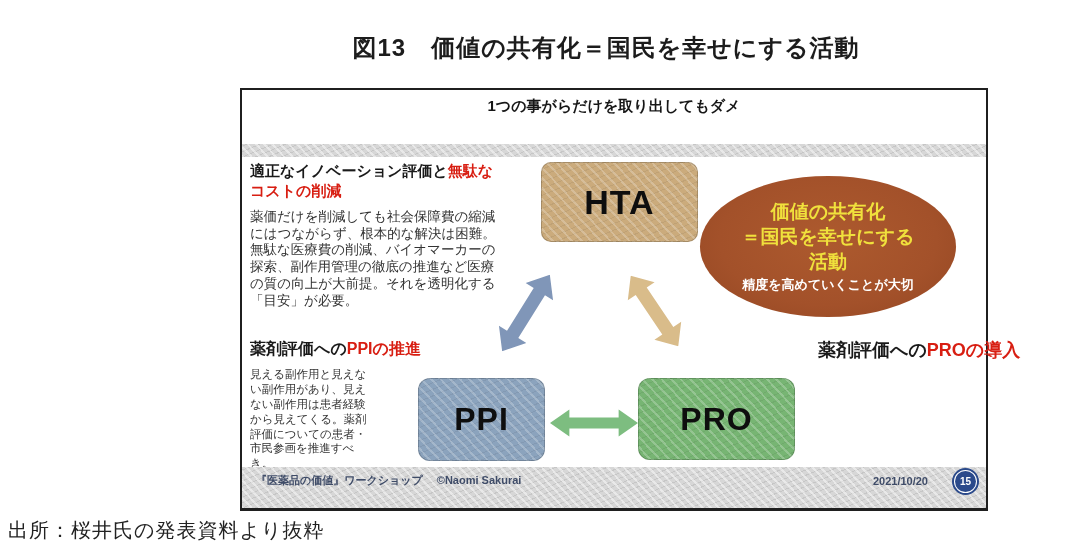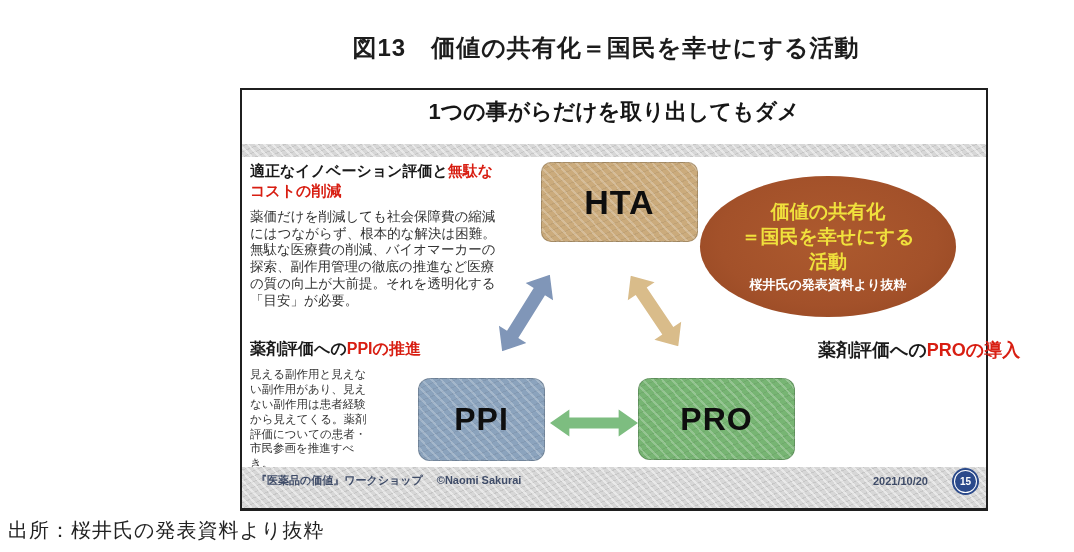--- a/index.html
+++ b/index.html
@@ -12,21 +12,21 @@
     position:absolute;left:232px;top:32px;width:748px;
     text-align:center;font-size:24px;font-weight:bold;color:#1c1c1c;
     letter-spacing:1px;
   }
   .slide{
     position:absolute;left:240px;top:88px;width:744px;height:418px;
     background:#ffffff;border:2px solid #1f1f1f;border-bottom-width:3px;
   }
   .slide-header{
     position:absolute;left:0;top:7px;width:100%;text-align:center;
-    font-size:22px;font-weight:bold;color:#161616;
+    font-size:15px;font-weight:bold;color:#161616;
   }
   .band{
     background-color:#d7d7d7;
     background-image:
       repeating-linear-gradient(47deg, rgba(255,255,255,.45) 0 2px, rgba(0,0,0,0) 2px 6px),
       repeating-linear-gradient(-23deg, rgba(120,120,120,.18) 0 1px, rgba(0,0,0,0) 1px 5px);
   }
   .band-top{position:absolute;left:0;top:54px;width:100%;height:13px;}
   .textured{
     background-image:
@@ -150,21 +150,21 @@
   <div class="arrow arrow-green">
     <svg viewBox="0 0 100 40" preserveAspectRatio="none">
       <polygon points="0,20 22,3 22,13 78,13 78,3 100,20 78,37 78,27 22,27 22,37" fill="#7dbd80"></polygon>
     </svg>
   </div>
 
   <div class="ellipse textured">
     <div class="el-title">価値の共有化</div>
     <div class="el-title">＝国民を幸せにする</div>
     <div class="el-title">活動</div>
-    <div class="el-sub">桜井氏の発表資料より抜粋</div>
+    <div class="el-sub">精度を高めていくことが大切</div>
   </div>
 
   <div class="slide-footer band">
     <span class="ft-left">
       <span>『医薬品の価値』ワークショップ</span><span class="ft-copy">©Naomi Sakurai</span>
     </span>
     <span class="ft-date">2021/10/20</span>
     <span class="page-badge">
       <span class="inner">15</span>
     </span>

